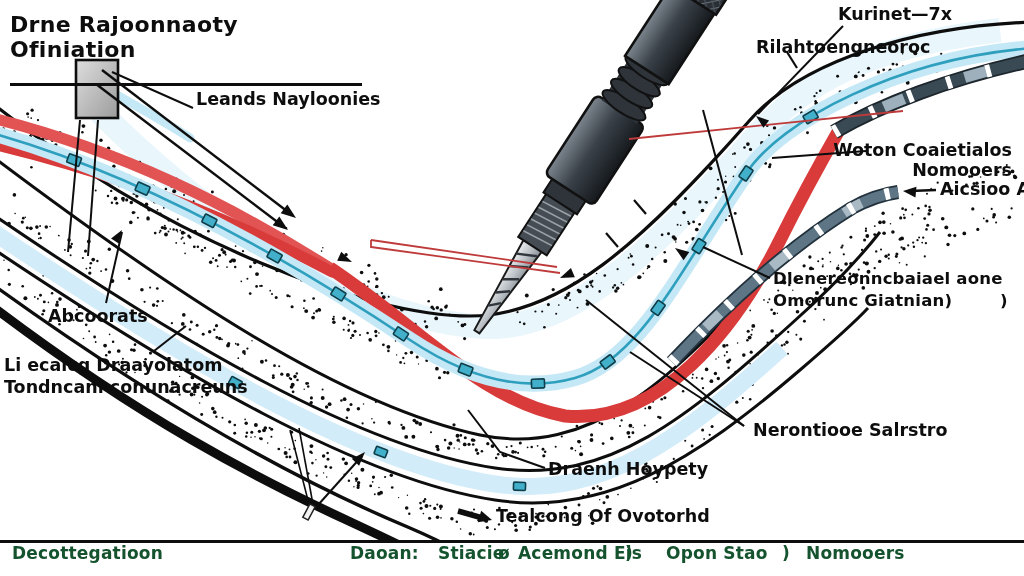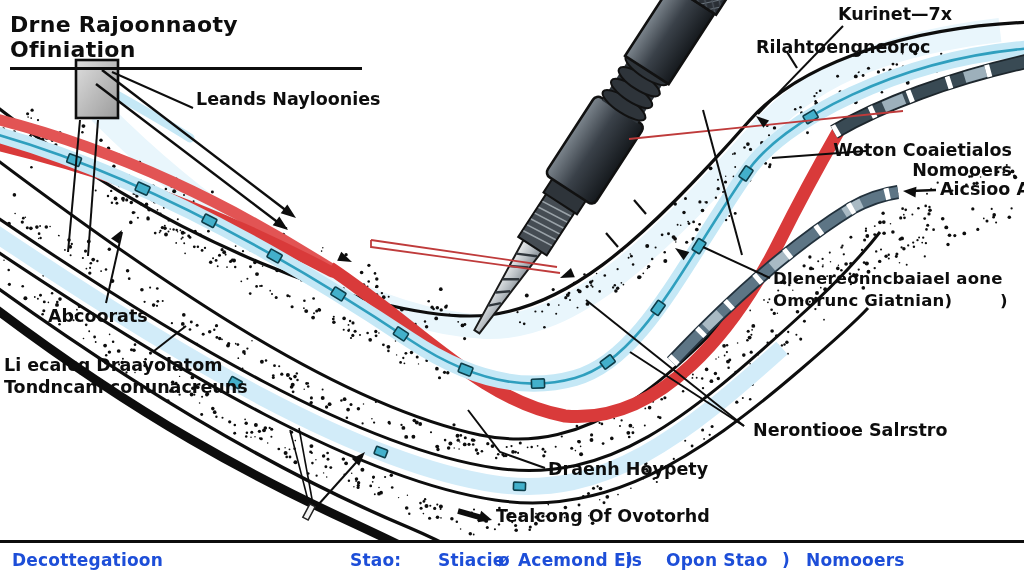--- a/index.html
+++ b/index.html
@@ -1,23 +1,23 @@
 <!DOCTYPE html>
 <html><head>
 <meta charset="utf-8">
 <style>
   html,body{margin:0;padding:0;background:#888;}
   #stage{position:relative;width:1024px;height:576px;background:#ffffff;overflow:hidden;
          font-family:"DejaVu Sans",sans-serif;}
   #stage svg{position:absolute;left:0;top:0;}
   .title{position:absolute;left:10px;top:12px;width:352px;font:800 22px "DejaVu Sans",sans-serif;
-         color:#0d0d0d;letter-spacing:.3px;border-bottom:3px solid #0d0d0d;padding-bottom:5px;}
+         color:#0d0d0d;letter-spacing:.3px;border-bottom:3px solid #0d0d0d;padding-bottom:21px;}
   .footer{position:absolute;left:0;top:540px;width:1024px;height:36px;border-top:3px solid #0d0d0d;
           background:#fff;}
-  .footer span{position:absolute;top:7px;font:700 17px "DejaVu Sans",sans-serif;color:#1d4ed8;
+  .footer span{position:absolute;top:0;font:700 17px "DejaVu Sans",sans-serif;color:#14532d;
                white-space:nowrap;letter-spacing:.2px;}
   .lbl{font:600 16.5px "DejaVu Sans",sans-serif;fill:#0d0d0d;letter-spacing:.2px;}
   .lbl-big{font:600 17.5px "DejaVu Sans",sans-serif;fill:#0d0d0d;}
 </style>
 </head>
 <body>
 
 <div id="stage">
 
 <svg width="1024" height="576" viewBox="0 0 1024 576">
@@ -1333,21 +1333,21 @@
     <text class="lbl-big" x="4" y="393">Tondncanl conunacreuns</text>
     <text class="lbl-big" x="548" y="475">Draenh Hoypety</text>
     <text class="lbl-big" x="496" y="522">Tealcong Of Ovotorhd</text>
   </g>
 </svg>
 
 <div class="title">Drne Rajoonnaoty Ofiniation</div>
 
 <div class="footer">
   <span style="left:12px">Decottegatioon</span>
-  <span style="left:350px">Stao:</span>
+  <span style="left:350px">Daoan:</span>
   <span style="left:438px">Stiacie</span>
   <span style="left:498px">ø</span>
   <span style="left:518px">Acemond Eis</span>
   <span style="left:625px">)</span>
   <span style="left:666px">Opon Stao</span>
   <span style="left:782px">)</span>
   <span style="left:806px">Nomooers</span>
 </div>
 
 </div>

